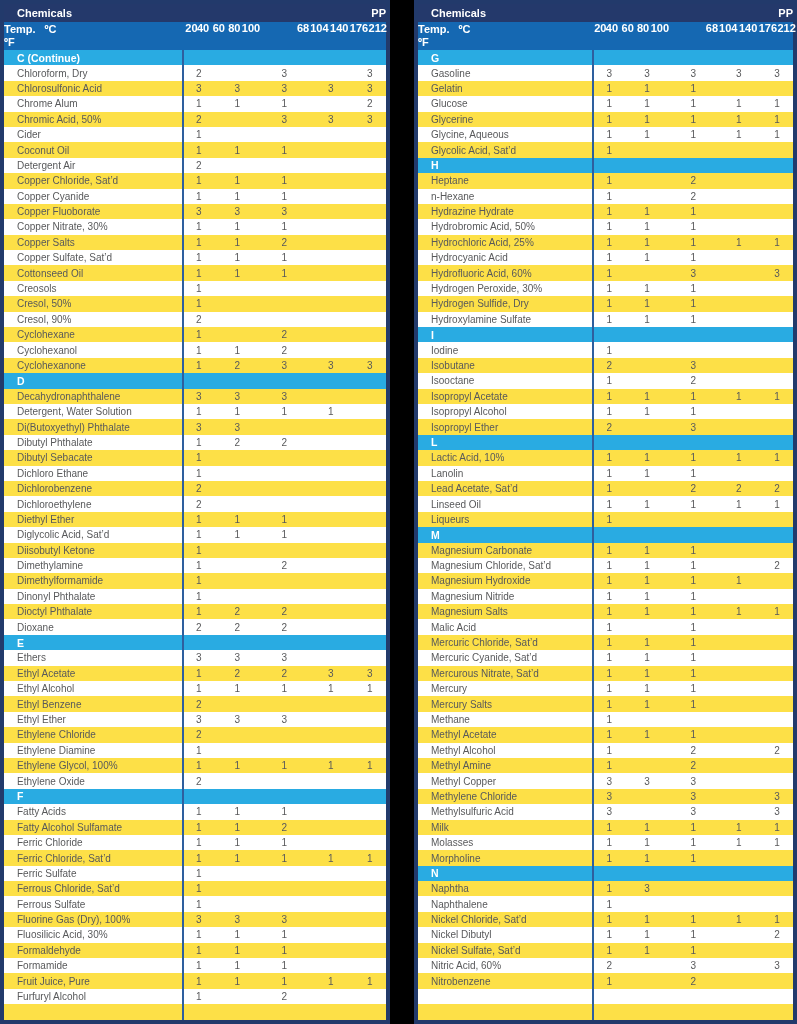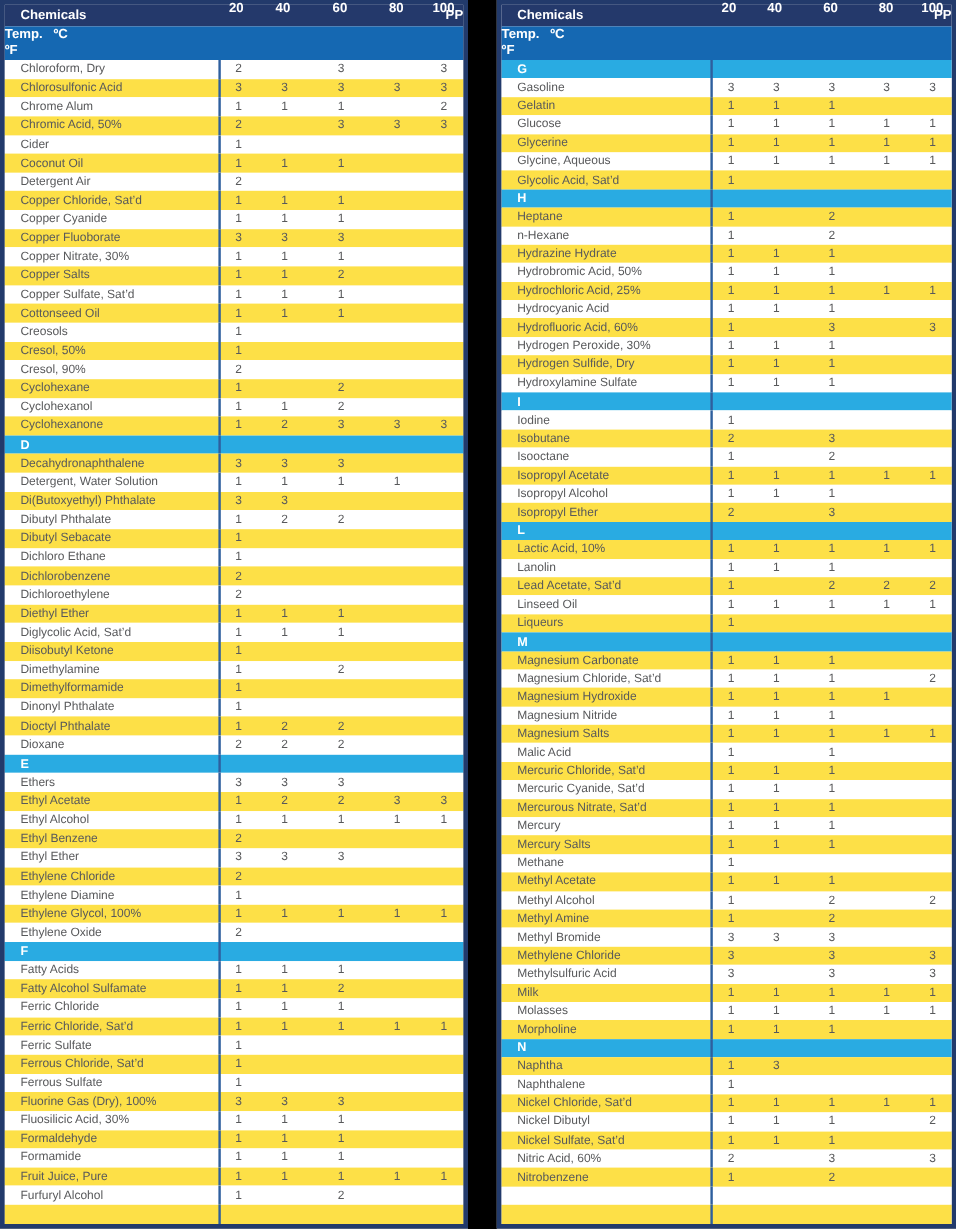--- a/index.html
+++ b/index.html
@@ -29,21 +29,21 @@
   .band2{
     flex:none;height:28px;background:#1568b2;color:#fff;
     font-weight:bold;font-size:11px;display:flex;
   }
   .band2 .labels{
     width:46.5%;box-sizing:border-box;display:flex;flex-direction:column;
     justify-content:center;align-items:flex-start;padding-right:6px;line-height:13px;
   }
   .band2 .lab-line{display:flex;}
   .band2 .lab-line .temp{margin-right:9px;}
-  .band2 .nums{flex:1;display:flex;flex-direction:column;justify-content:center;gap:44px;}
+  .band2 .nums{flex:1;display:flex;flex-direction:row;justify-content:center;gap:44px;}
   .num-line{
     display:grid;grid-template-columns:15% 23% 23.5% 22.5% 16%;
     line-height:13px;text-align:center;
   }
 
   
   .tbody{flex:1;display:flex;flex-direction:column;min-height:0;}
   .row{
     flex:1;display:flex;align-items:center;min-height:0;
     font-size:10px;color:#58595b;
@@ -93,20 +93,24 @@
         <div class="num-line">
             <span>68</span>
             <span>104</span>
             <span>140</span>
             <span>176</span>
             <span>212</span>
           </div>
       </div>
     </div>
     <div class="tbody">
+        <div class="row section">
+          <div class="name">C (Continue)</div>
+          <div class="ratings"></div>
+        </div>
         <div class="row white">
           <div class="name">Chloroform, Dry</div>
           <div class="ratings">
             <span>2</span>
             <span></span>
             <span>3</span>
             <span></span>
             <span>3</span>
           </div>
         </div>
@@ -1174,21 +1178,21 @@
           <div class="name">Methyl Amine</div>
           <div class="ratings">
             <span>1</span>
             <span></span>
             <span>2</span>
             <span></span>
             <span></span>
           </div>
         </div>
         <div class="row white">
-          <div class="name">Methyl Bromide</div>
+          <div class="name">Methyl Copper</div>
           <div class="ratings">
             <span>3</span>
             <span>3</span>
             <span>3</span>
             <span></span>
             <span></span>
           </div>
         </div>
         <div class="row blue">
           <div class="name">Methylene Chloride</div>

